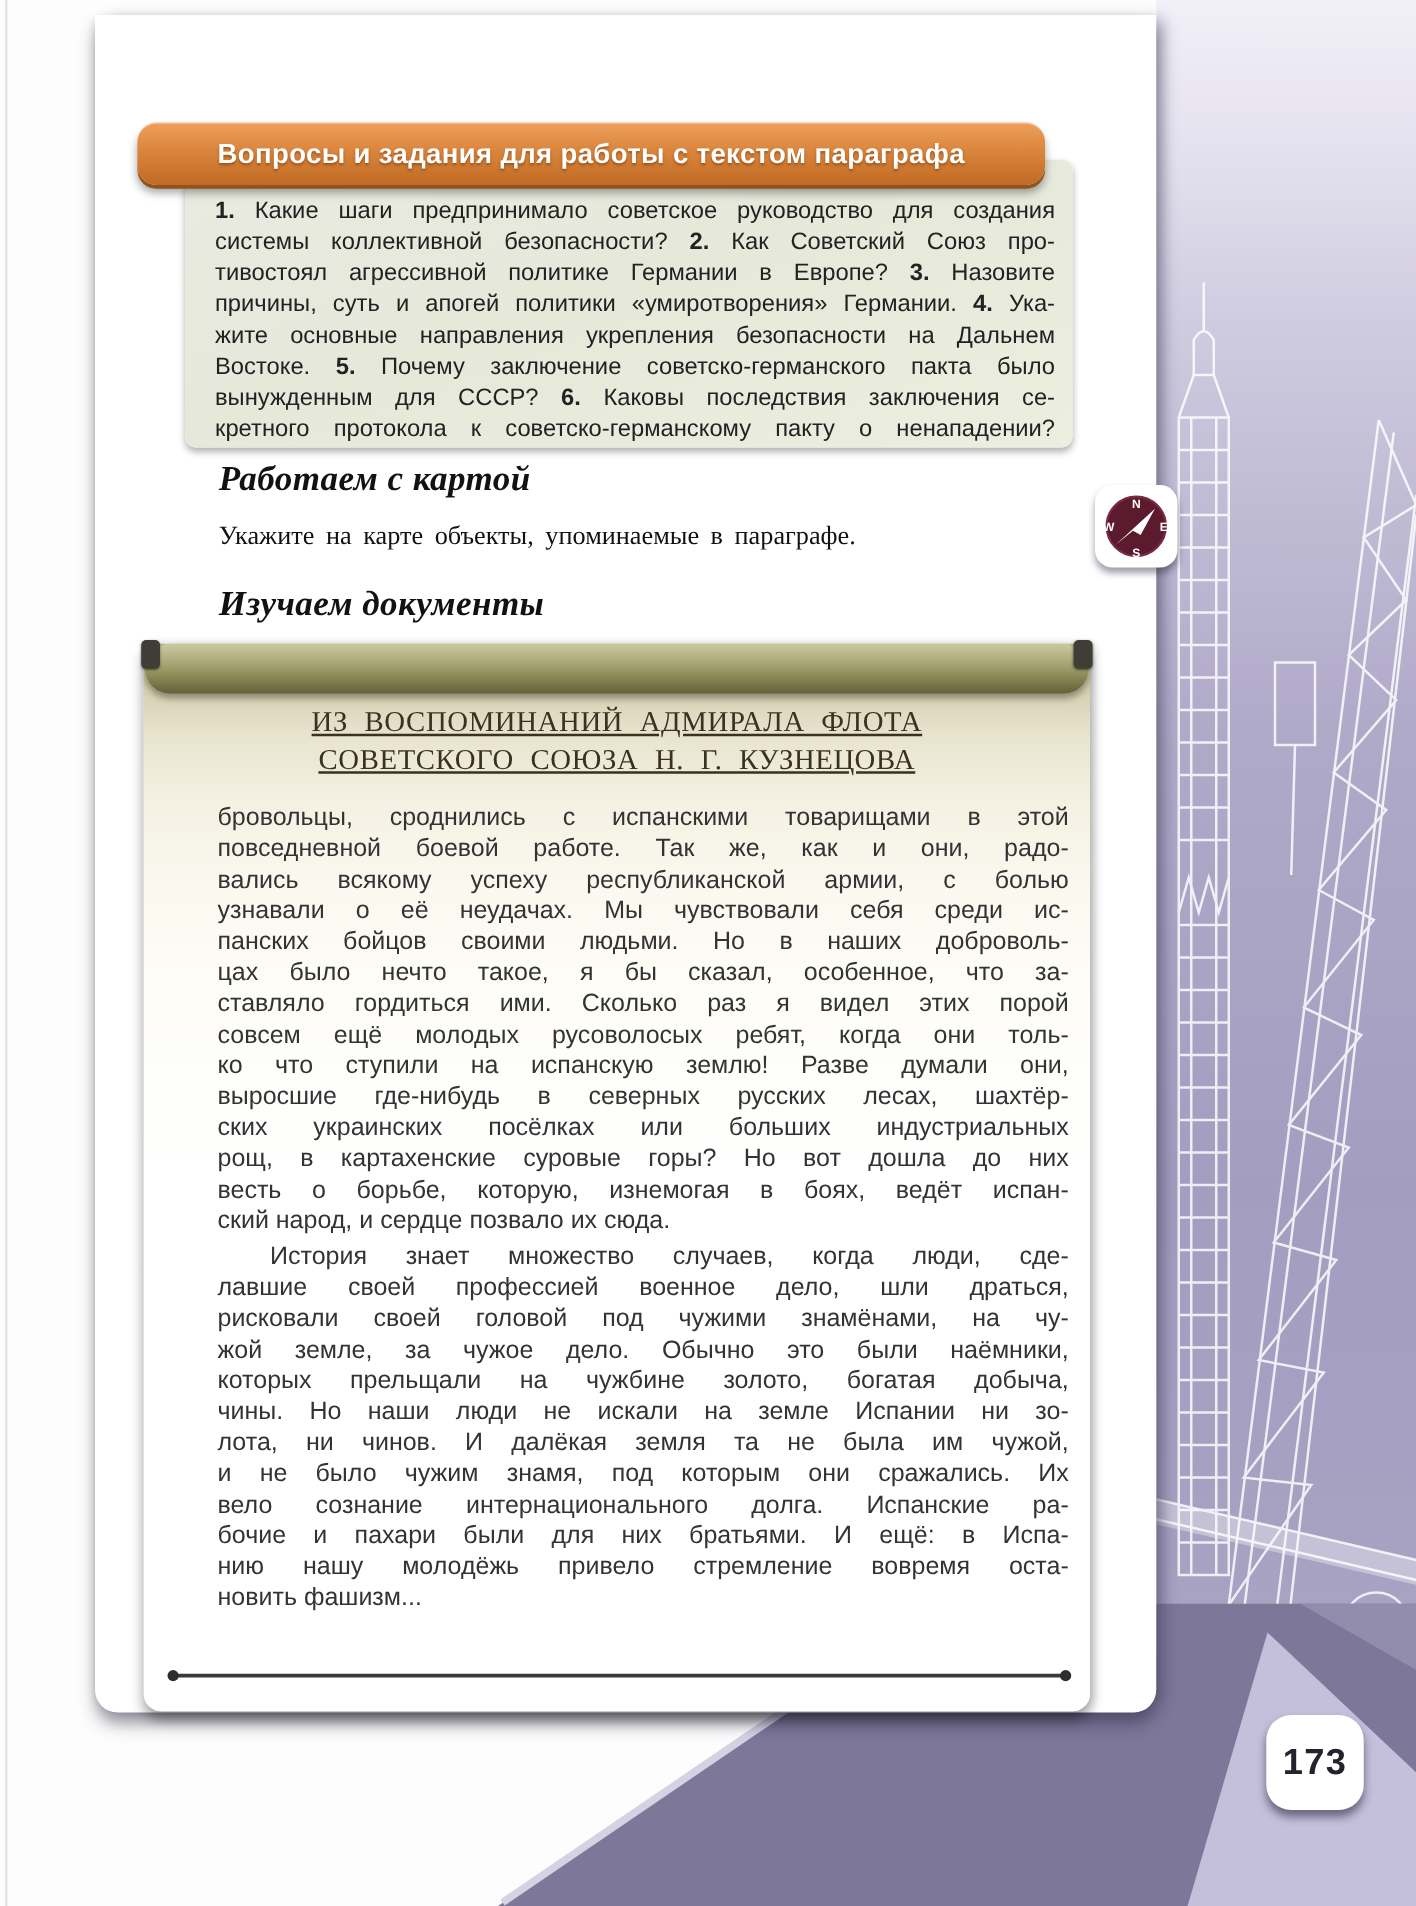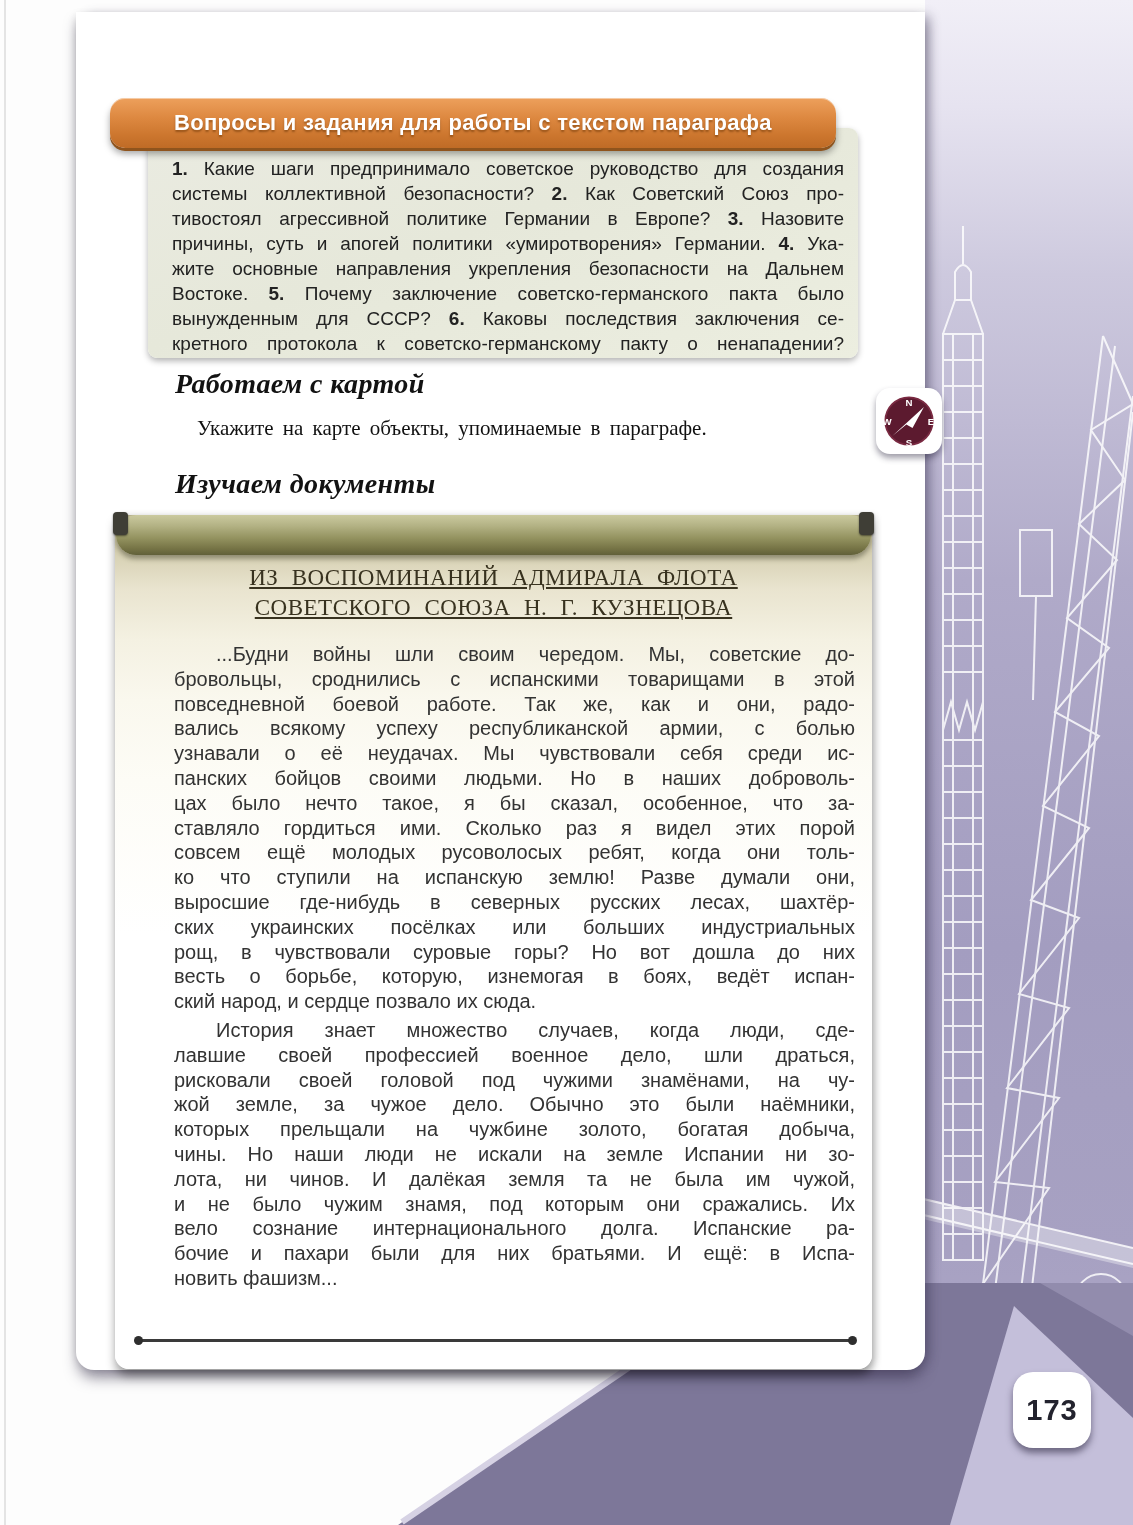--- a/index.html
+++ b/index.html
@@ -141,21 +141,21 @@
           <div class="qline">причины, суть и апогей политики «умиротворения» Германии. <b>4.</b> Ука-</div>
           <div class="qline">жите основные направления укрепления безопасности на Дальнем</div>
           <div class="qline">Востоке. <b>5.</b> Почему заключение советско-германского пакта было</div>
           <div class="qline">вынужденным для СССР? <b>6.</b> Каковы последствия заключения се-</div>
           <div class="qline">кретного протокола к советско-германскому пакту о ненападении?</div>
         </div>
     </div>
 
     <h2 class="serif-head" style="left:99px;top:356px;">Работаем с картой</h2>
 
-    <p class="map-task" style="left:99px;top:404px;margin-left:22px;">Укажите на карте объекты, упоминаемые в параграфе.</p>
+    <p class="map-task" style="left:99px;top:404px;">Укажите на карте объекты, упоминаемые в параграфе.</p>
 
     <div class="compass">
       <svg width="58" height="58" viewBox="0 0 66 66">
         <circle cx="33" cy="33" r="27" fill="#5c1a2f" stroke="#7a2a42" stroke-width="2"></circle>
         <text x="33" y="16" text-anchor="middle" font-size="11" font-weight="bold" fill="#ffffff" font-family="Liberation Sans, sans-serif">N</text>
         <text x="33" y="61" text-anchor="middle" font-size="11" font-weight="bold" fill="#ffffff" font-family="Liberation Sans, sans-serif">S</text>
         <text x="8" y="37" text-anchor="middle" font-size="11" font-weight="bold" fill="#ffffff" font-family="Liberation Sans, sans-serif">W</text>
         <text x="58" y="37" text-anchor="middle" font-size="11" font-weight="bold" fill="#ffffff" font-family="Liberation Sans, sans-serif">E</text>
         <polygon points="14,50 50,17 37,41 30,37" fill="#ffffff"></polygon>
       </svg>
@@ -167,47 +167,47 @@
       <div class="roll">
         <span class="tip left"></span>
         <span class="tip right"></span>
       </div>
       <div class="doc-title" id="doc-title">
           <div>ИЗ ВОСПОМИНАНИЙ АДМИРАЛА ФЛОТА</div>
           <div>СОВЕТСКОГО СОЮЗА Н. Г. КУЗНЕЦОВА</div>
         </div>
       <div class="doc-body" id="doc-body">
           <div>
-            <div class="bline first">...Будни войны шли своим чередом. Мы, советские до-</div>
             <div class="bline">бровольцы, сроднились с испанскими товарищами в этой</div>
             <div class="bline">повседневной боевой работе. Так же, как и они, радо-</div>
             <div class="bline">вались всякому успеху республиканской армии, с болью</div>
             <div class="bline">узнавали о её неудачах. Мы чувствовали себя среди ис-</div>
             <div class="bline">панских бойцов своими людьми. Но в наших доброволь-</div>
             <div class="bline">цах было нечто такое, я бы сказал, особенное, что за-</div>
             <div class="bline">ставляло гордиться ими. Сколько раз я видел этих порой</div>
             <div class="bline">совсем ещё молодых русоволосых ребят, когда они толь-</div>
             <div class="bline">ко что ступили на испанскую землю! Разве думали они,</div>
             <div class="bline">выросшие где-нибудь в северных русских лесах, шахтёр-</div>
             <div class="bline">ских украинских посёлках или больших индустриальных</div>
-            <div class="bline">рощ, в чувствовали суровые горы? Но вот дошла до них</div>
+            <div class="bline">рощ, в картахенские суровые горы? Но вот дошла до них</div>
             <div class="bline">весть о борьбе, которую, изнемогая в боях, ведёт испан-</div>
             <div class="bline last">ский народ, и сердце позвало их сюда.</div>
           </div>
           <div class="para2">
             <div class="bline first">История знает множество случаев, когда люди, сде-</div>
             <div class="bline">лавшие своей профессией военное дело, шли драться,</div>
             <div class="bline">рисковали своей головой под чужими знамёнами, на чу-</div>
             <div class="bline">жой земле, за чужое дело. Обычно это были наёмники,</div>
             <div class="bline">которых прельщали на чужбине золото, богатая добыча,</div>
             <div class="bline">чины. Но наши люди не искали на земле Испании ни зо-</div>
             <div class="bline">лота, ни чинов. И далёкая земля та не была им чужой,</div>
             <div class="bline">и не было чужим знамя, под которым они сражались. Их</div>
             <div class="bline">вело сознание интернационального долга. Испанские ра-</div>
             <div class="bline">бочие и пахари были для них братьями. И ещё: в Испа-</div>
+            <div class="bline">нию нашу молодёжь привело стремление вовремя оста-</div>
             <div class="bline last">новить фашизм...</div>
           </div>
         </div>
       <div class="doc-divider">
         <span class="dot l"></span>
         <span class="dot r"></span>
       </div>
     </div>
 
   </div>

